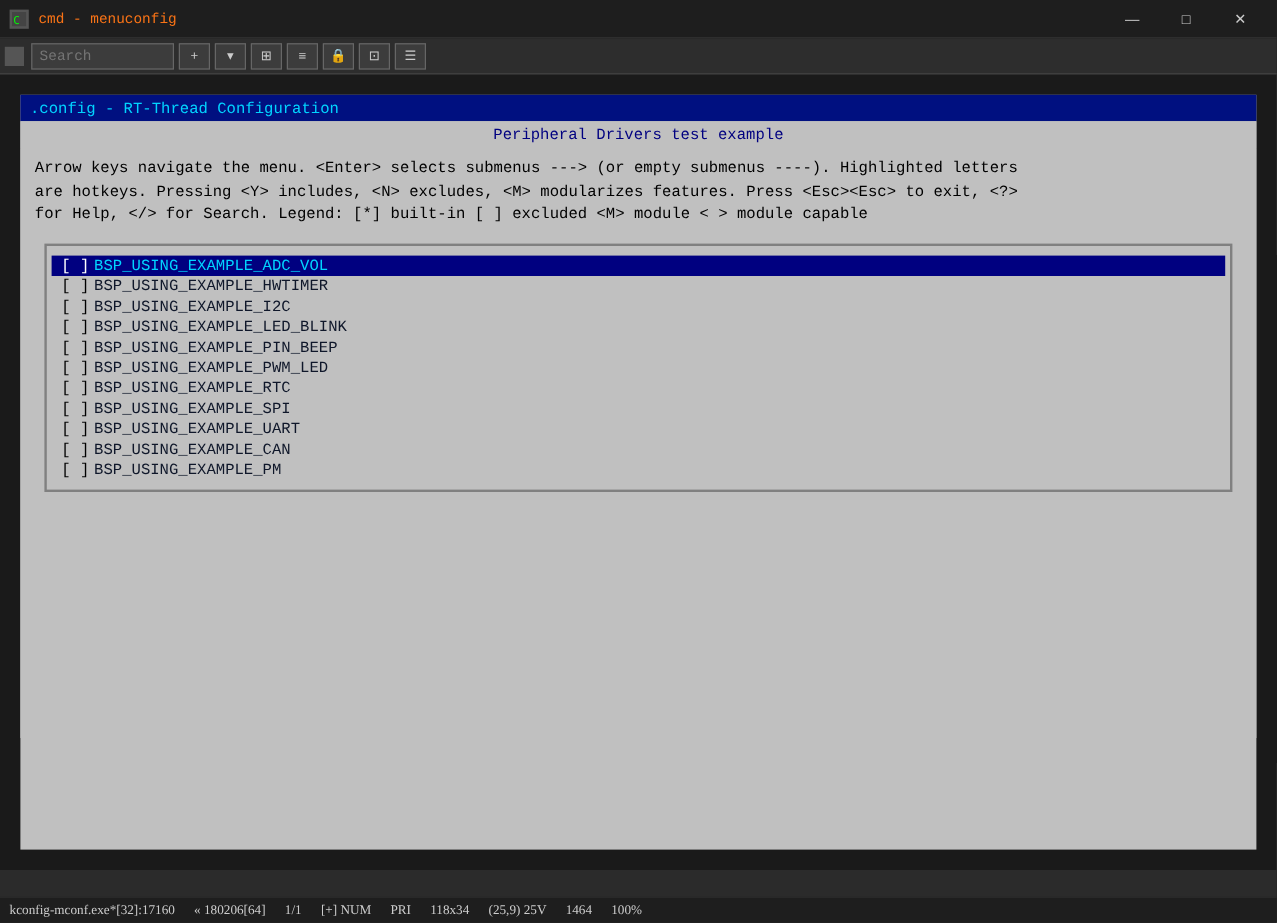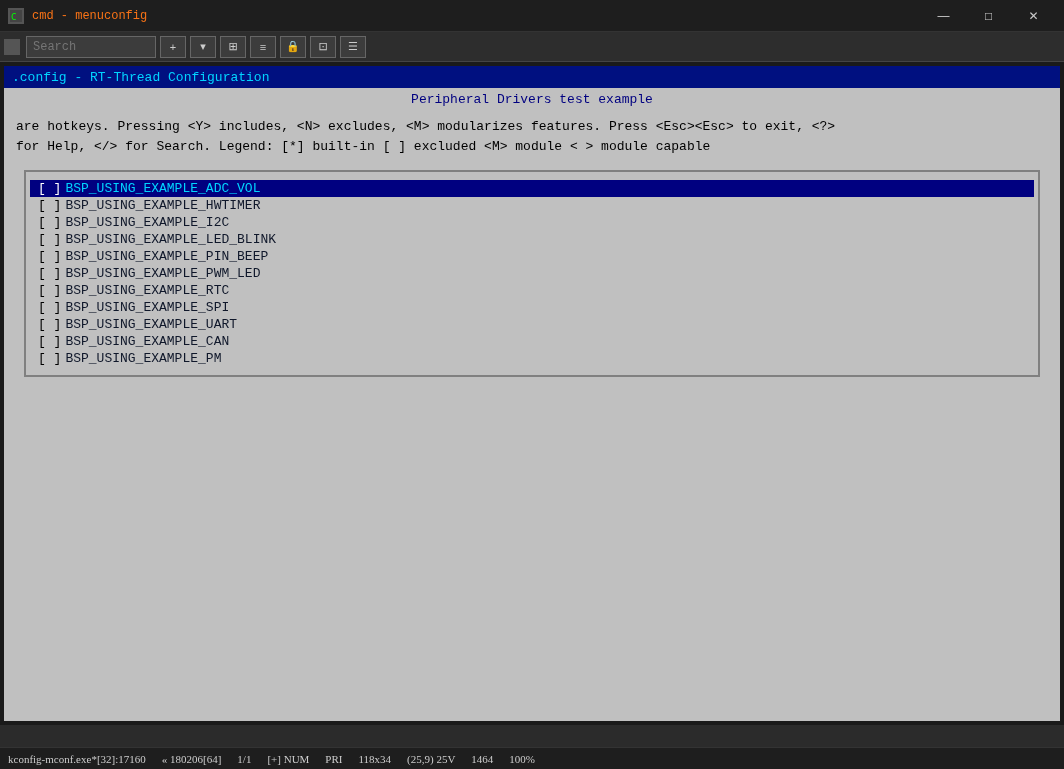--- a/index.html
+++ b/index.html
@@ -75,21 +75,21 @@
       display: flex;
       align-items: center;
       gap: 4px;
     }
     .search-box {
       background: #3c3c3c;
       border: 1px solid #666;
       color: #fff;
       font-size: 12px;
       padding: 2px 6px;
-      width: 130px;
+      width: 119px;
       height: 22px;
       font-family: inherit;
     }
     .toolbar-btn {
       width: 26px;
       height: 22px;
       background: #3c3c3c;
       border: 1px solid #666;
       color: #ccc;
       font-size: 11px;
@@ -218,21 +218,21 @@
       display: flex;
       flex-direction: column;
       background: #1a1a1a;
     }
 
     .content-wrapper {
       flex: 1;
       display: flex;
       flex-direction: column;
       background: #c0c0c0;
-      margin: 4px;
+      margin: 17px;
     }
 
     .spacer-bottom {
       background: #2b2b2b;
       height: 22px;
     }
   </style>
 </head>
 <body>
 
@@ -271,20 +271,21 @@
 
     <div class="breadcrumb">
       <span>.config - RT-Thread Configuration</span>
     </div>
 
     <div class="help-title">
       <span>Peripheral Drivers test example</span>
     </div>
 
     <div class="help-text">
+      <div>Arrow keys navigate the menu.   &lt;Enter&gt; selects submenus ---&gt; (or empty submenus ----).   Highlighted letters</div>
       <div>are hotkeys.  Pressing &lt;Y&gt; includes, &lt;N&gt; excludes, &lt;M&gt; modularizes features.  Press &lt;Esc&gt;&lt;Esc&gt; to exit, &lt;?&gt;</div>
       <div>for Help, &lt;/&gt; for Search.  Legend: [*] built-in  [ ] excluded  &lt;M&gt; module  &lt; &gt; module capable</div>
     </div>
 
     <div class="config-area">
       <div class="menu-box">
         <div class="menu-item selected">
           <span class="bracket">[ ]</span>
           <span class="item-name">BSP_USING_EXAMPLE_ADC_VOL</span>
         </div>

